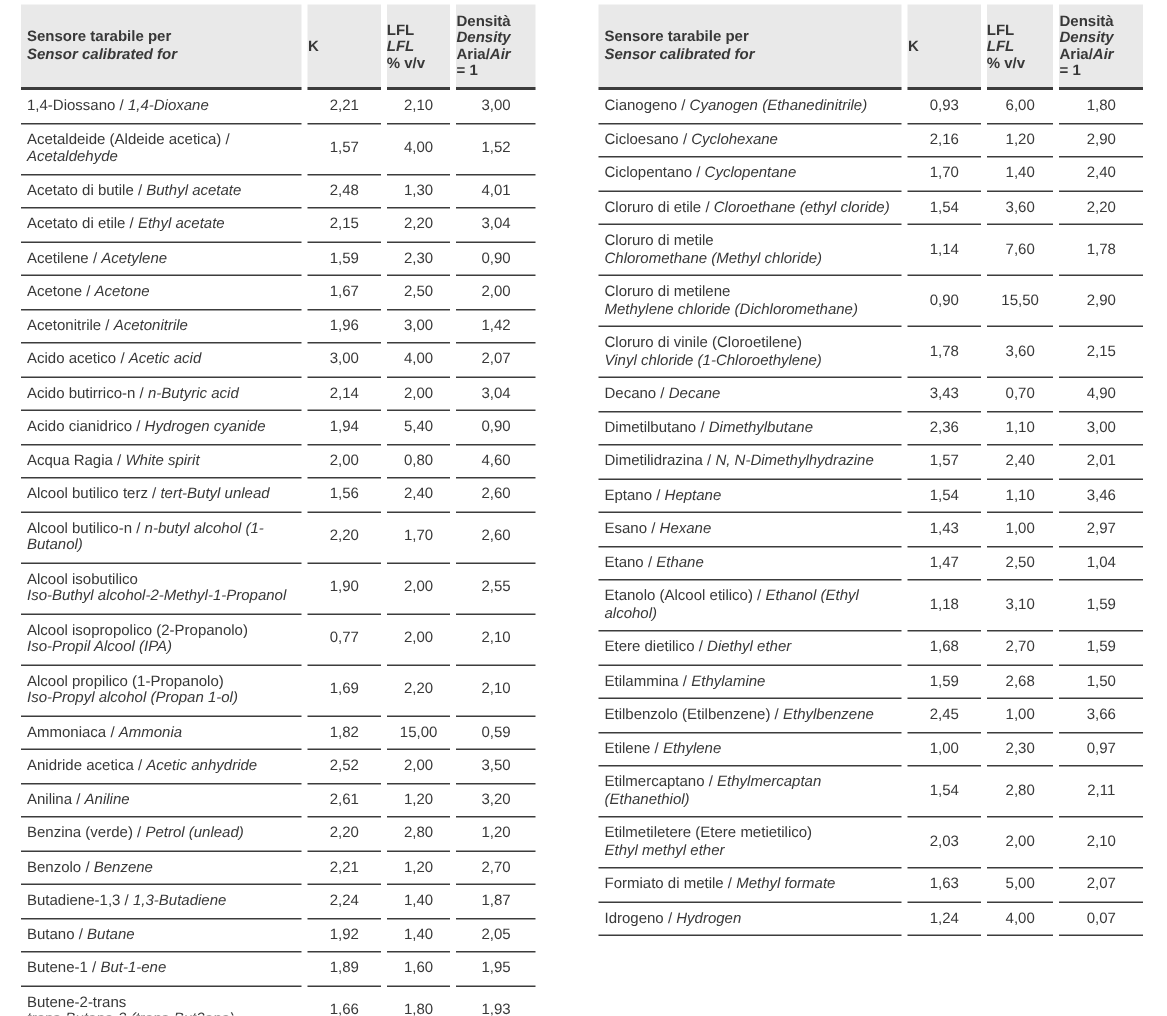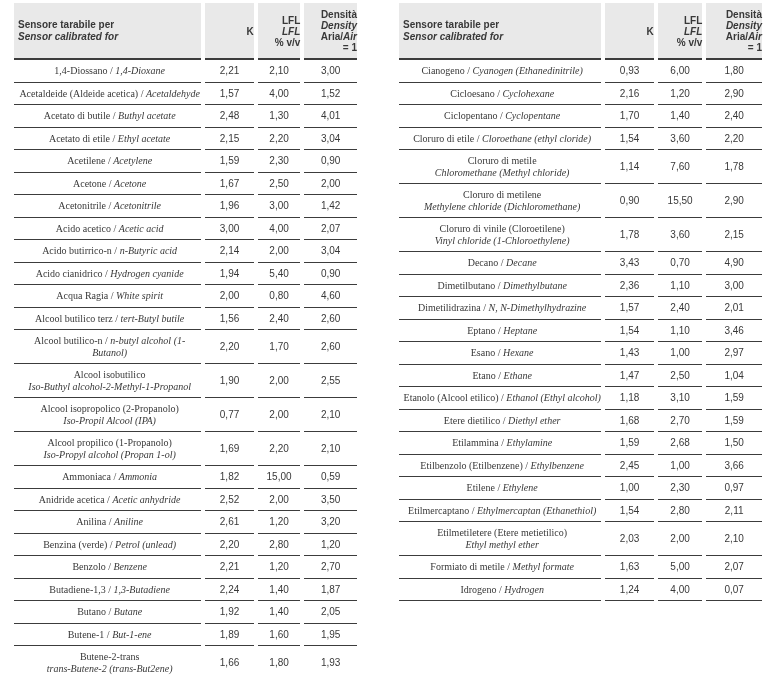--- a/index.html
+++ b/index.html
@@ -45,35 +45,34 @@
     line-height: 12px;
     font-weight: bold;
     padding: 6px 0 5px 0;
     height: 44px;
     box-sizing: border-box;
   }
   th.h-name {
     text-align: left;
     padding-left: 4px;
   }
-  th.h-num { text-align: right; font-size: 10px; line-height: 11px; }
+  th.h-num { text-align: left; font-size: 10px; line-height: 11px; }
   .it-sub { font-style: italic; }
 
   td {
     border-bottom: 1.5px solid #3c3c3c;
     font-size: 10px;
     line-height: 11.5px;
     vertical-align: middle;
     padding: 5px 0;
     box-sizing: border-box;
   }
   td.name-cell {
-    text-align: center;
+    text-align: left;
     padding-left: 4px;
-    font-family: Liberation Serif, serif;
   }
   td.num-cell { text-align: center; }
   .en { font-style: italic; }
 </style>
 </head>
 <body>
 
 <div class="page">
 
   <table class="spec left">
@@ -166,21 +165,21 @@
           <td class="num-cell">5,40</td>
           <td class="num-cell">0,90</td>
         </tr>
         <tr>
           <td class="name-cell"><span>Acqua Ragia</span> / <span class="en">White spirit</span></td>
           <td class="num-cell">2,00</td>
           <td class="num-cell">0,80</td>
           <td class="num-cell">4,60</td>
         </tr>
         <tr>
-          <td class="name-cell"><span>Alcool butilico terz</span> / <span class="en">tert-Butyl butile</span></td>
+          <td class="name-cell"><span>Alcool butilico terz</span> / <span class="en">tert-Butyl unlead</span></td>
           <td class="num-cell">1,56</td>
           <td class="num-cell">2,40</td>
           <td class="num-cell">2,60</td>
         </tr>
         <tr>
           <td class="name-cell"><span>Alcool butilico-n</span> / <span class="en">n-butyl alcohol (1-Butanol)</span></td>
           <td class="num-cell">2,20</td>
           <td class="num-cell">1,70</td>
           <td class="num-cell">2,60</td>
         </tr>

